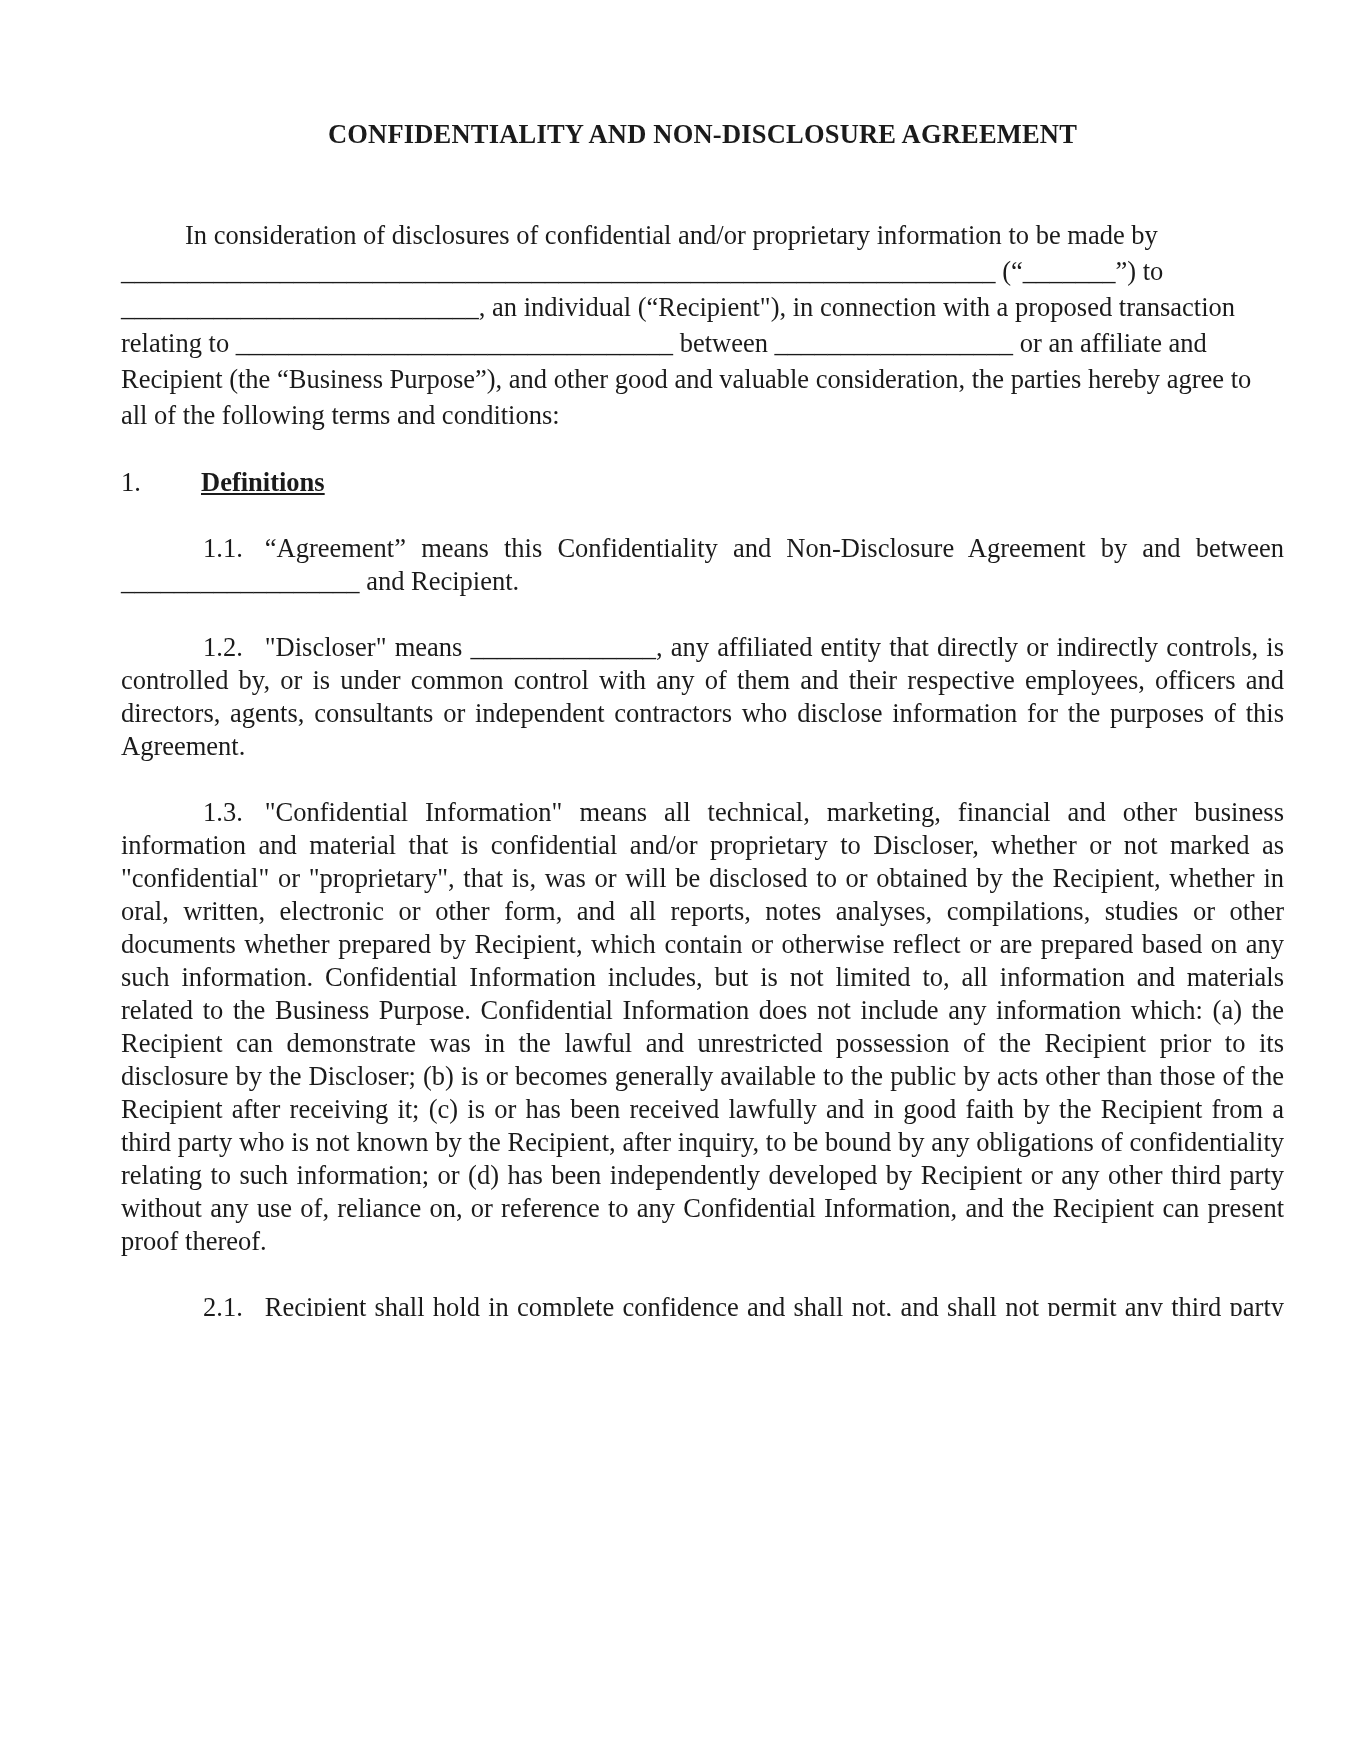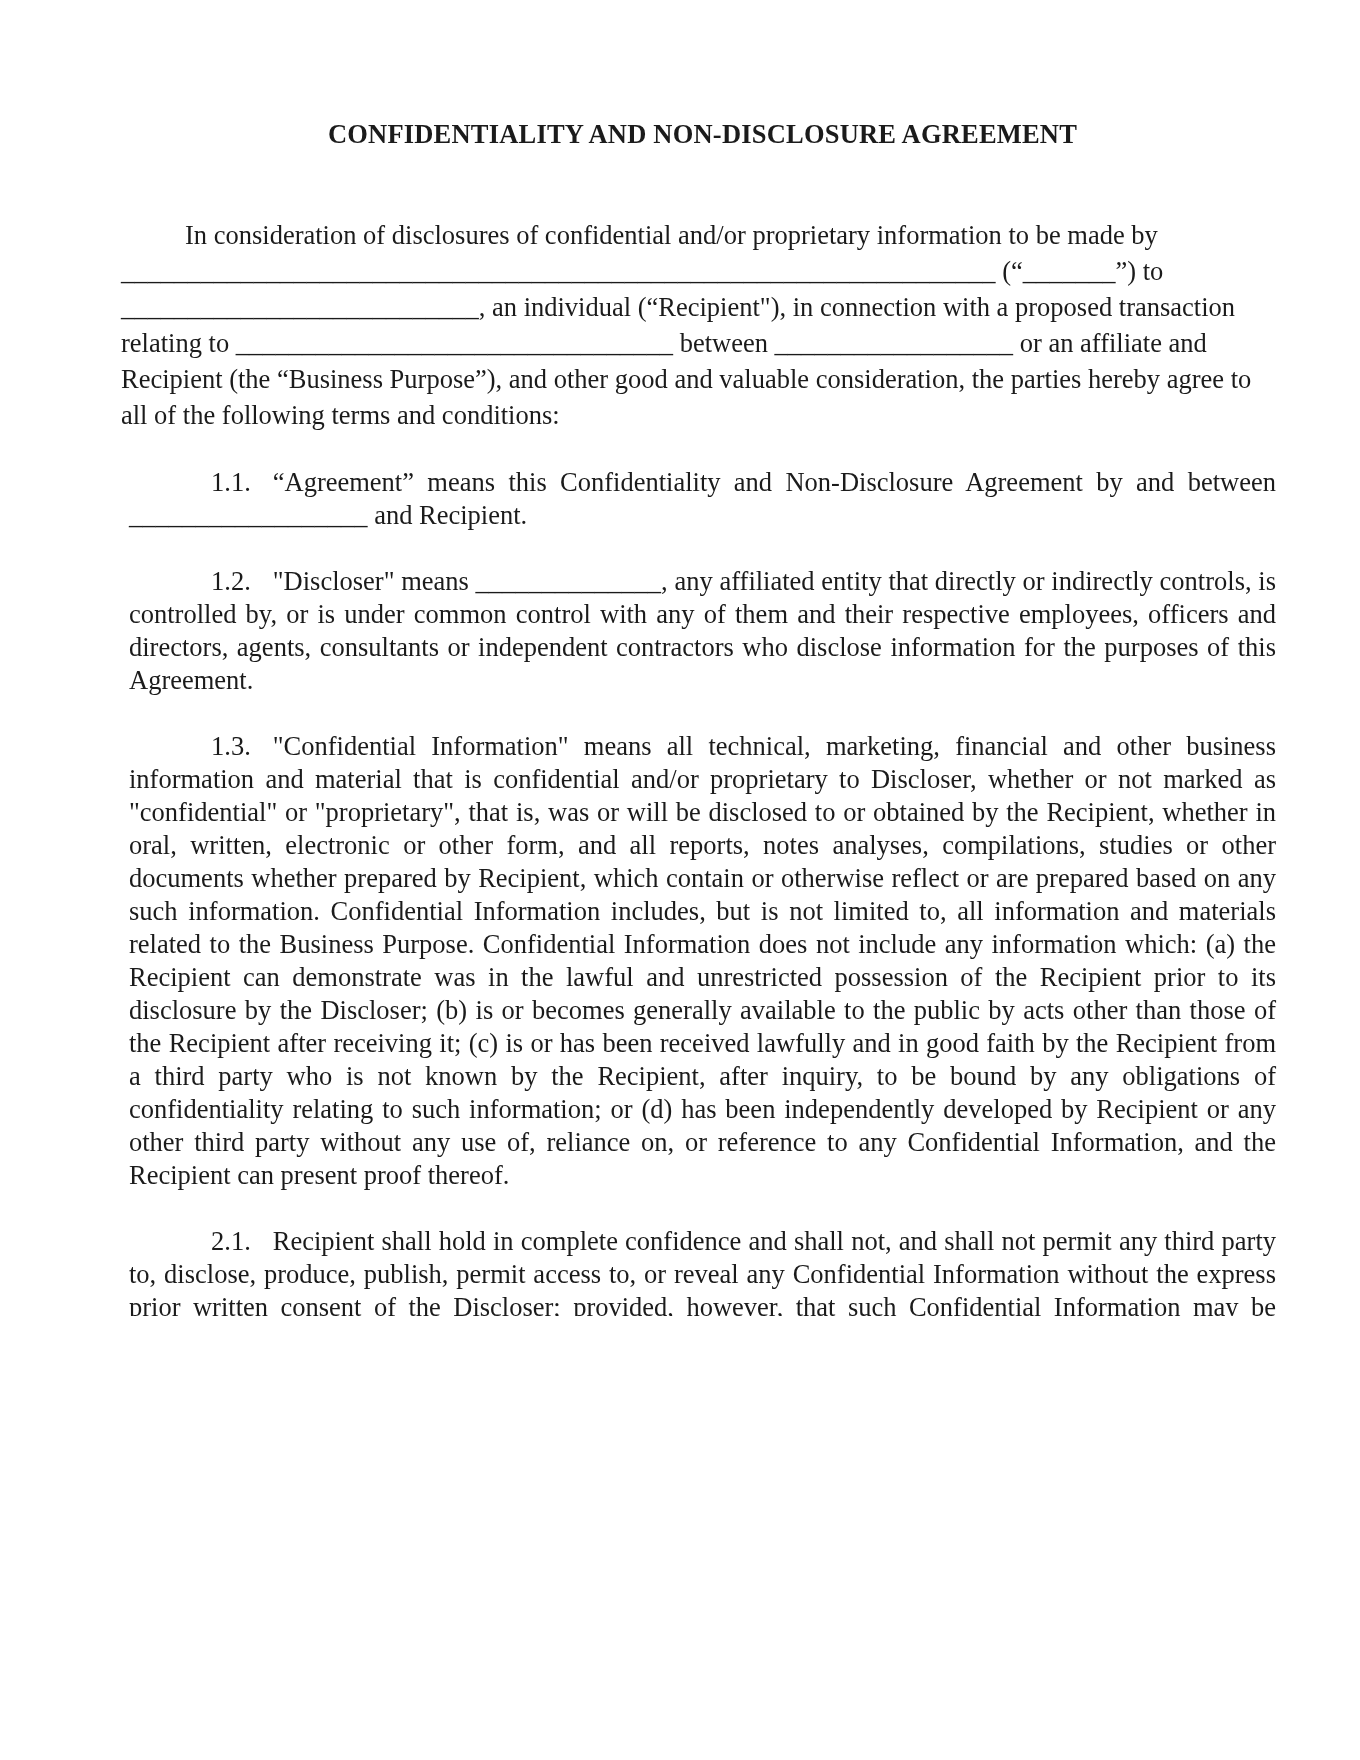--- a/index.html
+++ b/index.html
@@ -39,39 +39,40 @@
   }
   .sec-num {
     display: inline-block;
     width: 80px;
   }
   .sec-label {
     font-weight: bold;
     text-decoration: underline;
   }
   .item {
-    margin: 33px 8px;
+    margin: 33px 0;
     text-indent: 82px;
     text-align: justify;
   }
   .tab {
     display: inline-block;
     width: 22px;
   }
   p { -webkit-hyphens: none; hyphens: none; }
 </style>
 </head>
 <body>
 
 <div class="page">
 
   <p class="doc-title">CONFIDENTIALITY AND NON-DISCLOSURE AGREEMENT</p>
 
   <p class="intro">In consideration of disclosures of confidential and/or proprietary information to be made by __________________________________________________________________ (“_______”) to ___________________________, an individual (“Recipient"), in connection with a proposed transaction relating to _________________________________ between __________________ or an affiliate and Recipient (the “Business Purpose”), and other good and valuable consideration, the parties hereby agree to all of the following terms and conditions:</p>
 
+  <p class="sec-heading"><span class="sec-num">1.</span><span class="sec-label">Definitions</span></p>
 
   <p class="item"><span class="item-num">1.1.</span><span class="tab"></span><span>“Agreement” means this Confidentiality and Non-Disclosure Agreement by and between __________________ and Recipient.</span></p>
 
   <p class="item"><span class="item-num">1.2.</span><span class="tab"></span><span>"Discloser" means ______________, any affiliated entity that directly or indirectly controls, is controlled by, or is under common control with any of them and their respective employees, officers and directors, agents, consultants or independent contractors who disclose information for the purposes of this Agreement.</span></p>
 
   <p class="item"><span class="item-num">1.3.</span><span class="tab"></span><span>"Confidential Information" means all technical, marketing, financial and other business information and material that is confidential and/or proprietary to Discloser, whether or not marked as "confidential" or "proprietary", that is, was or will be disclosed to or obtained by the Recipient, whether in oral, written, electronic or other form, and all reports, notes analyses, compilations, studies or other documents whether prepared by Recipient, which contain or otherwise reflect or are prepared based on any such information. Confidential Information includes, but is not limited to, all information and materials related to the Business Purpose. Confidential Information does not include any information which: (a) the Recipient can demonstrate was in the lawful and unrestricted possession of the Recipient prior to its disclosure by the Discloser; (b) is or becomes generally available to the public by acts other than those of the Recipient after receiving it; (c) is or has been received lawfully and in good faith by the Recipient from a third party who is not known by the Recipient, after inquiry, to be bound by any obligations of confidentiality relating to such information; or (d) has been independently developed by Recipient or any other third party without any use of, reliance on, or reference to any Confidential Information, and the Recipient can present proof thereof.</span></p>
 
 
   <p class="item"><span class="item-num">2.1.</span><span class="tab"></span><span>Recipient shall hold in complete confidence and shall not, and shall not permit any third party to, disclose, produce, publish, permit access to, or reveal any Confidential Information without the express prior written consent of the Discloser; provided, however, that such Confidential Information may be disclosed to Recipient’s directors, officers, employees, agents, advisors or other representatives (collectively “Representatives”) who need to know such information solely in connection with the Business Purpose; provided that all such Representatives shall be informed by Recipient of the confidential nature of such Confidential Information and shall agree to be bound by the terms of this Agreement. Recipient shall be responsible for any breach of this Agreement by its Representatives.</span></p>
 

